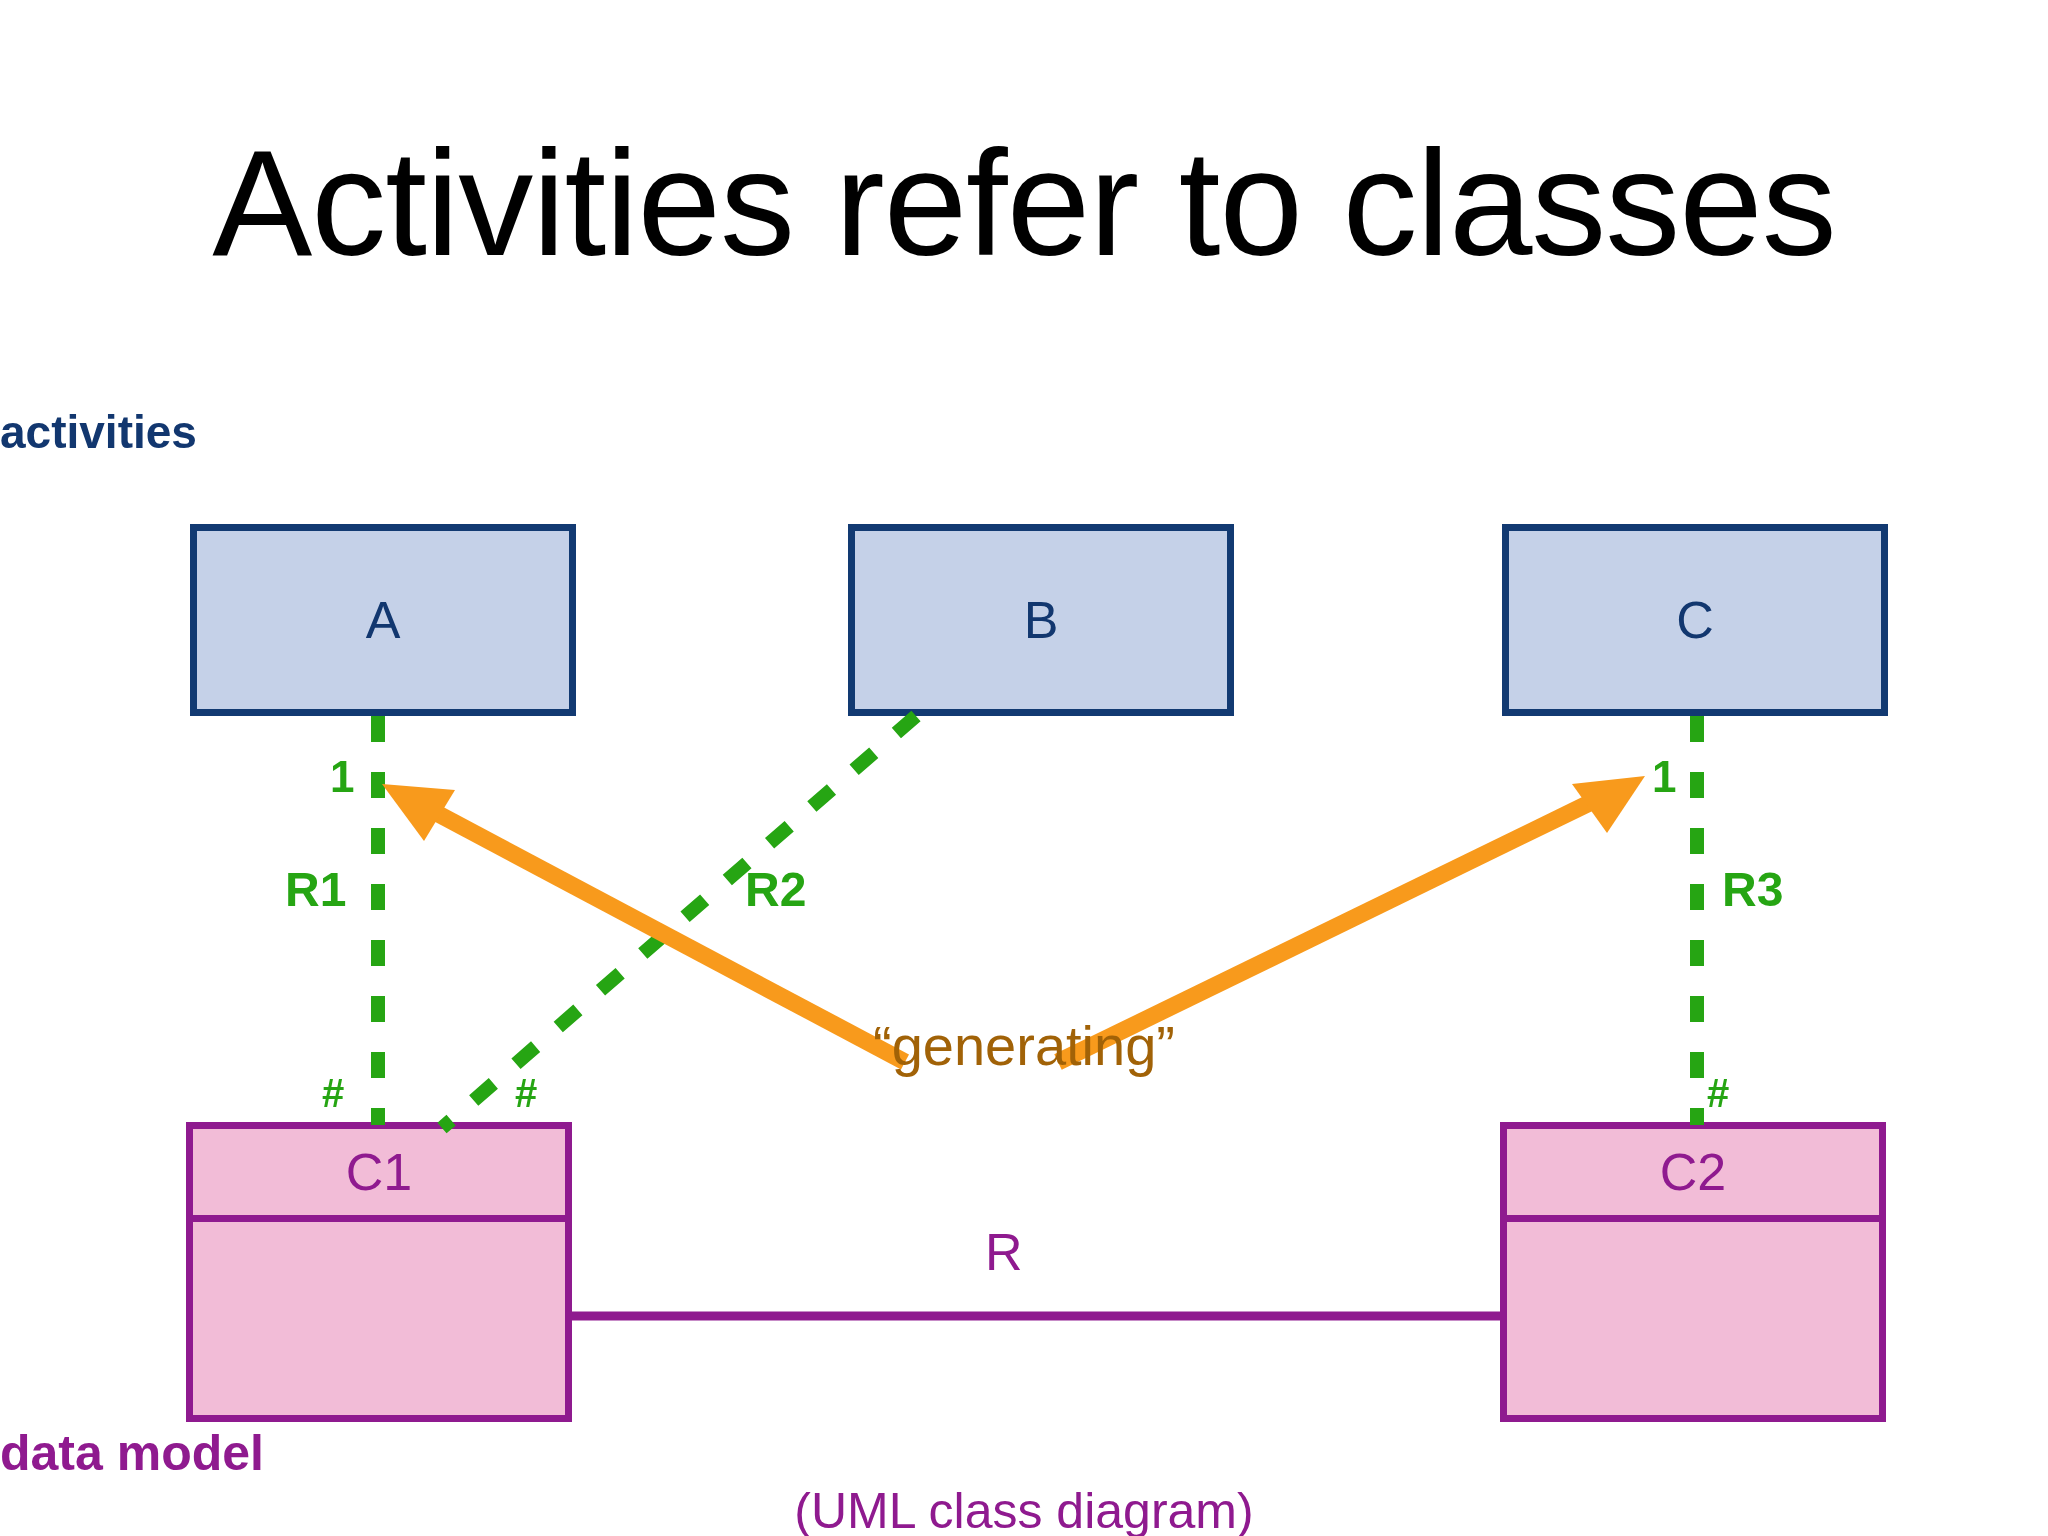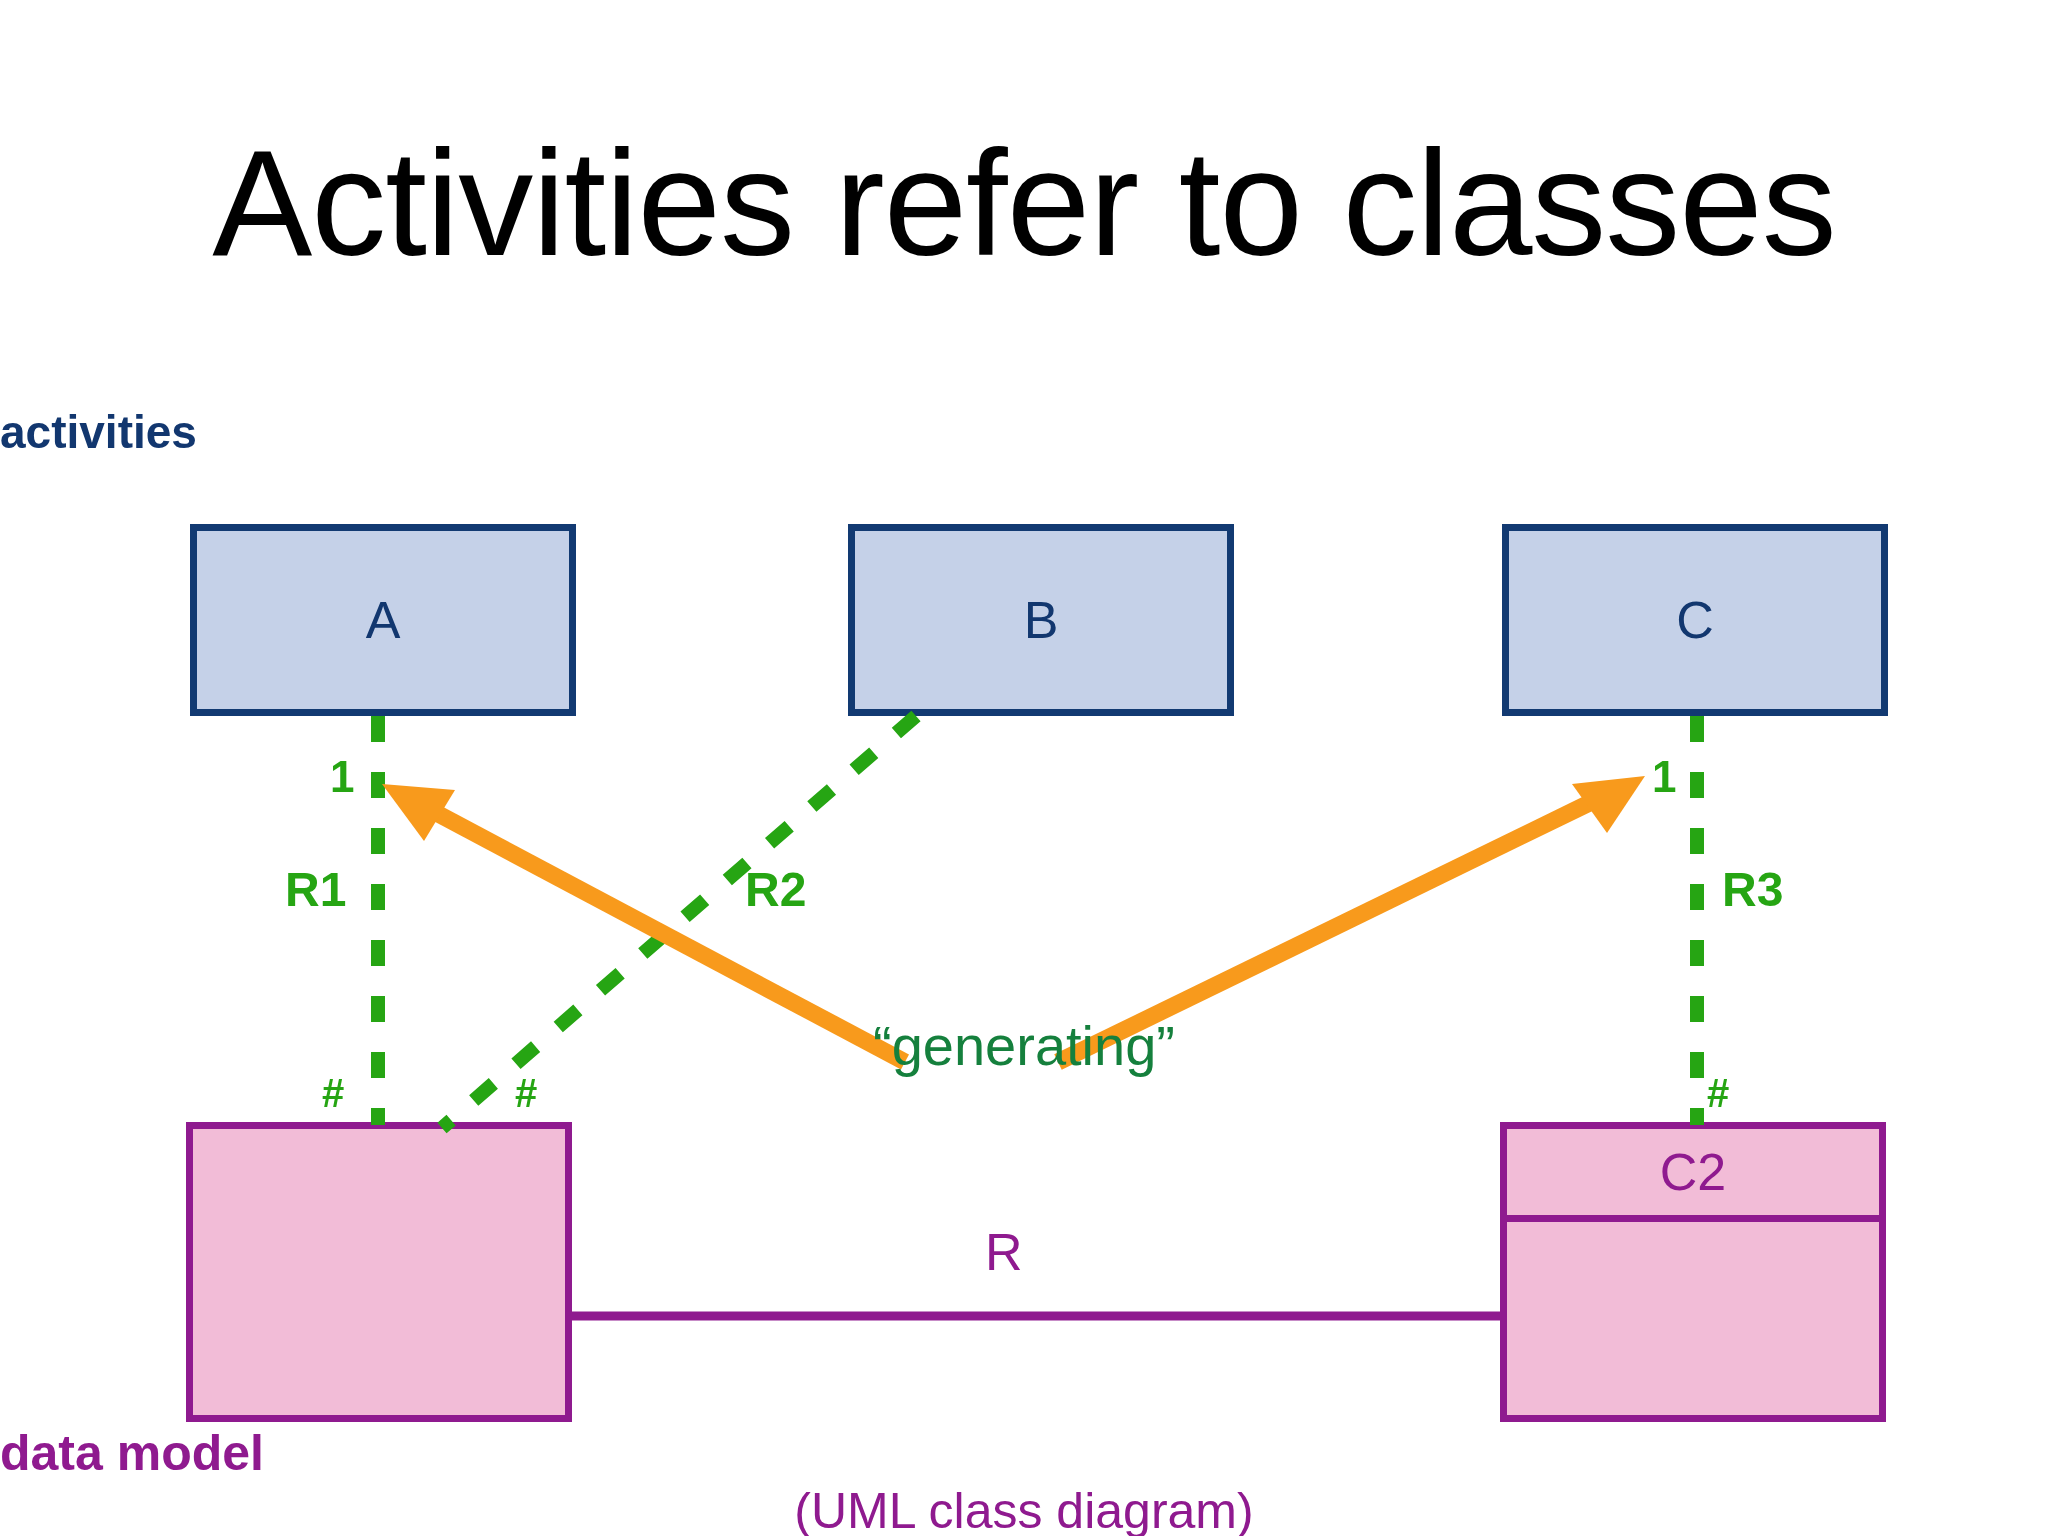--- a/index.html
+++ b/index.html
@@ -46,21 +46,21 @@
 
   .lbl{position:absolute; white-space:nowrap;}
   .g-lbl{color:#26a513; font-weight:bold;}
 
   .one{font-size:44px;}
   .rname{font-size:48px;}
   .hash{font-size:40px;}
 
   .gen{
     position:absolute; left:0; top:1013px; width:2048px; text-align:center;
-    font-size:56px; color:#15803d; font-weight:400;
+    font-size:56px; color:#a16207; font-weight:400;
   }
   .dm1{
     position:absolute; left:0; top:1424px; width:2048px; text-align:left;
     font-size:50px; font-weight:bold; color:#8f1a8f;
   }
   .dm2{
     position:absolute; left:0; top:1482px; width:2048px; text-align:center;
     font-size:50px; font-weight:400; color:#8f1a8f;
   }
   .rrel{
@@ -80,20 +80,21 @@
     <span>A</span>
   </div>
   <div class="abox" id="box-b">
     <span>B</span>
   </div>
   <div class="abox" id="box-c">
     <span>C</span>
   </div>
 
   <div class="cbox" id="box-c1">
+    <div class="chead">C1</div>
     <div class="cbody"></div>
   </div>
   <div class="cbox" id="box-c2">
     <div class="chead">C2</div>
     <div class="cbody"></div>
   </div>
 
   <svg class="overlay" viewBox="0 0 2048 1536">
 
     <line x1="378" y1="716" x2="378" y2="1125" stroke="#26a513" stroke-width="14" stroke-dasharray="26 30"></line>

